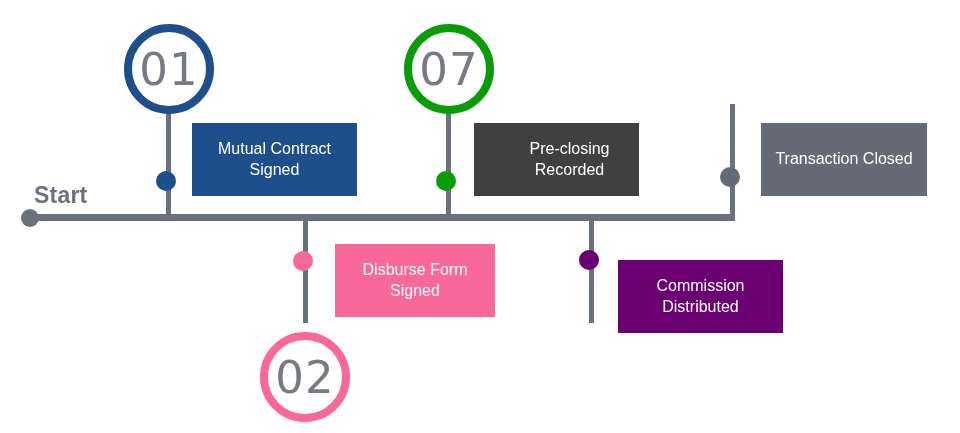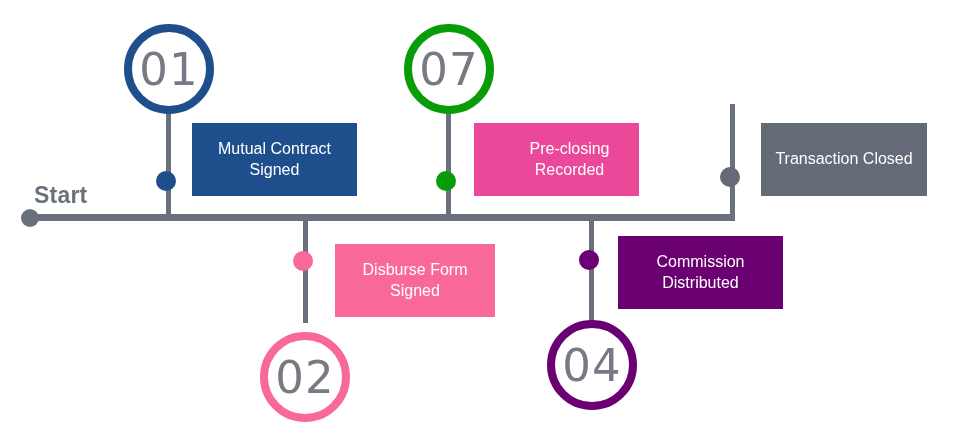--- a/index.html
+++ b/index.html
@@ -125,30 +125,27 @@
   <div class="node-dot" style="left:293px; top:251px; background:#F9689A;"></div>
   <div class="label-box" style="left:335px; top:244px; width:160px; height:73px; background:#F9689A;">
     <span>Disburse Form Signed</span>
   </div>
 
   <div class="stem" style="left:446px; top:104px; height:113px;"></div>
   <div class="num-circle" style="left:404px; top:24px; border-color:#079C08;">
     <span>07</span>
   </div>
   <div class="node-dot" style="left:436px; top:171px; background:#079C08;"></div>
-  <div class="label-box" style="left:474px; top:123px; width:165px; height:73px; background:#ec4899;padding-left:34px;">
+  <div class="label-box" style="left:474px; top:123px; width:165px; height:73px; background:#404040;padding-left:34px;">
     <span>Pre-closing Recorded</span>
   </div>
 
   <div class="stem" style="left:589px; top:218px; height:105px;"></div>
-  <div class="num-circle" style="left:547px; top:320px; border-color:#6B0072;">
-    <span>04</span>
-  </div>
   <div class="node-dot" style="left:579px; top:250px; background:#6B0072;"></div>
-  <div class="label-box" style="left:618px; top:236px; width:165px; height:73px; background:#6B0072;">
+  <div class="label-box" style="left:618px; top:260px; width:165px; height:73px; background:#6B0072;">
     <span>Commission Distributed</span>
   </div>
 
   <div class="stem" style="left:730px; top:104px; height:117px;"></div>
   <div class="node-dot" style="left:720px; top:167px; background:#646B76;"></div>
   <div class="label-box" style="left:761px; top:123px; width:166px; height:73px; background:#646B76;">
     <span>Transaction Closed</span>
   </div>
 
 </div>

